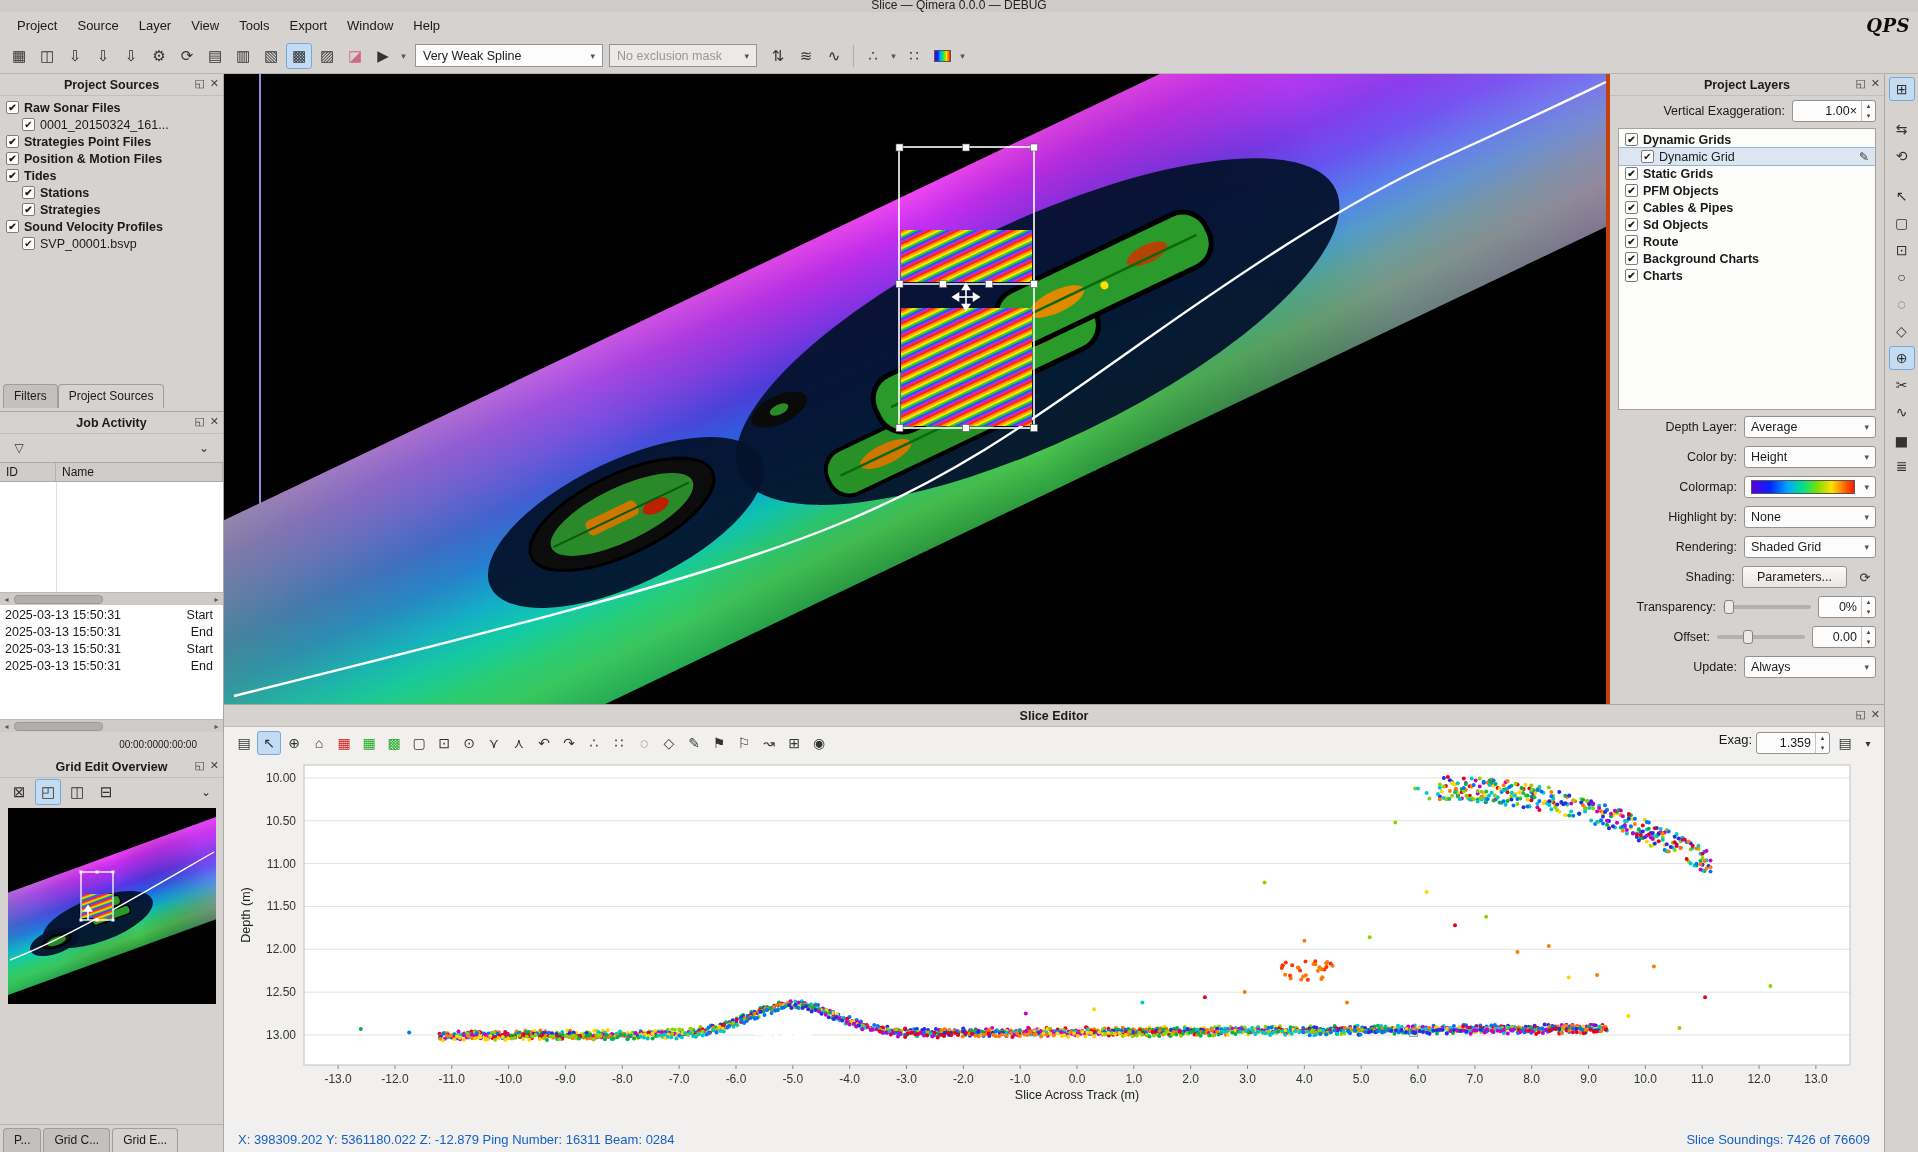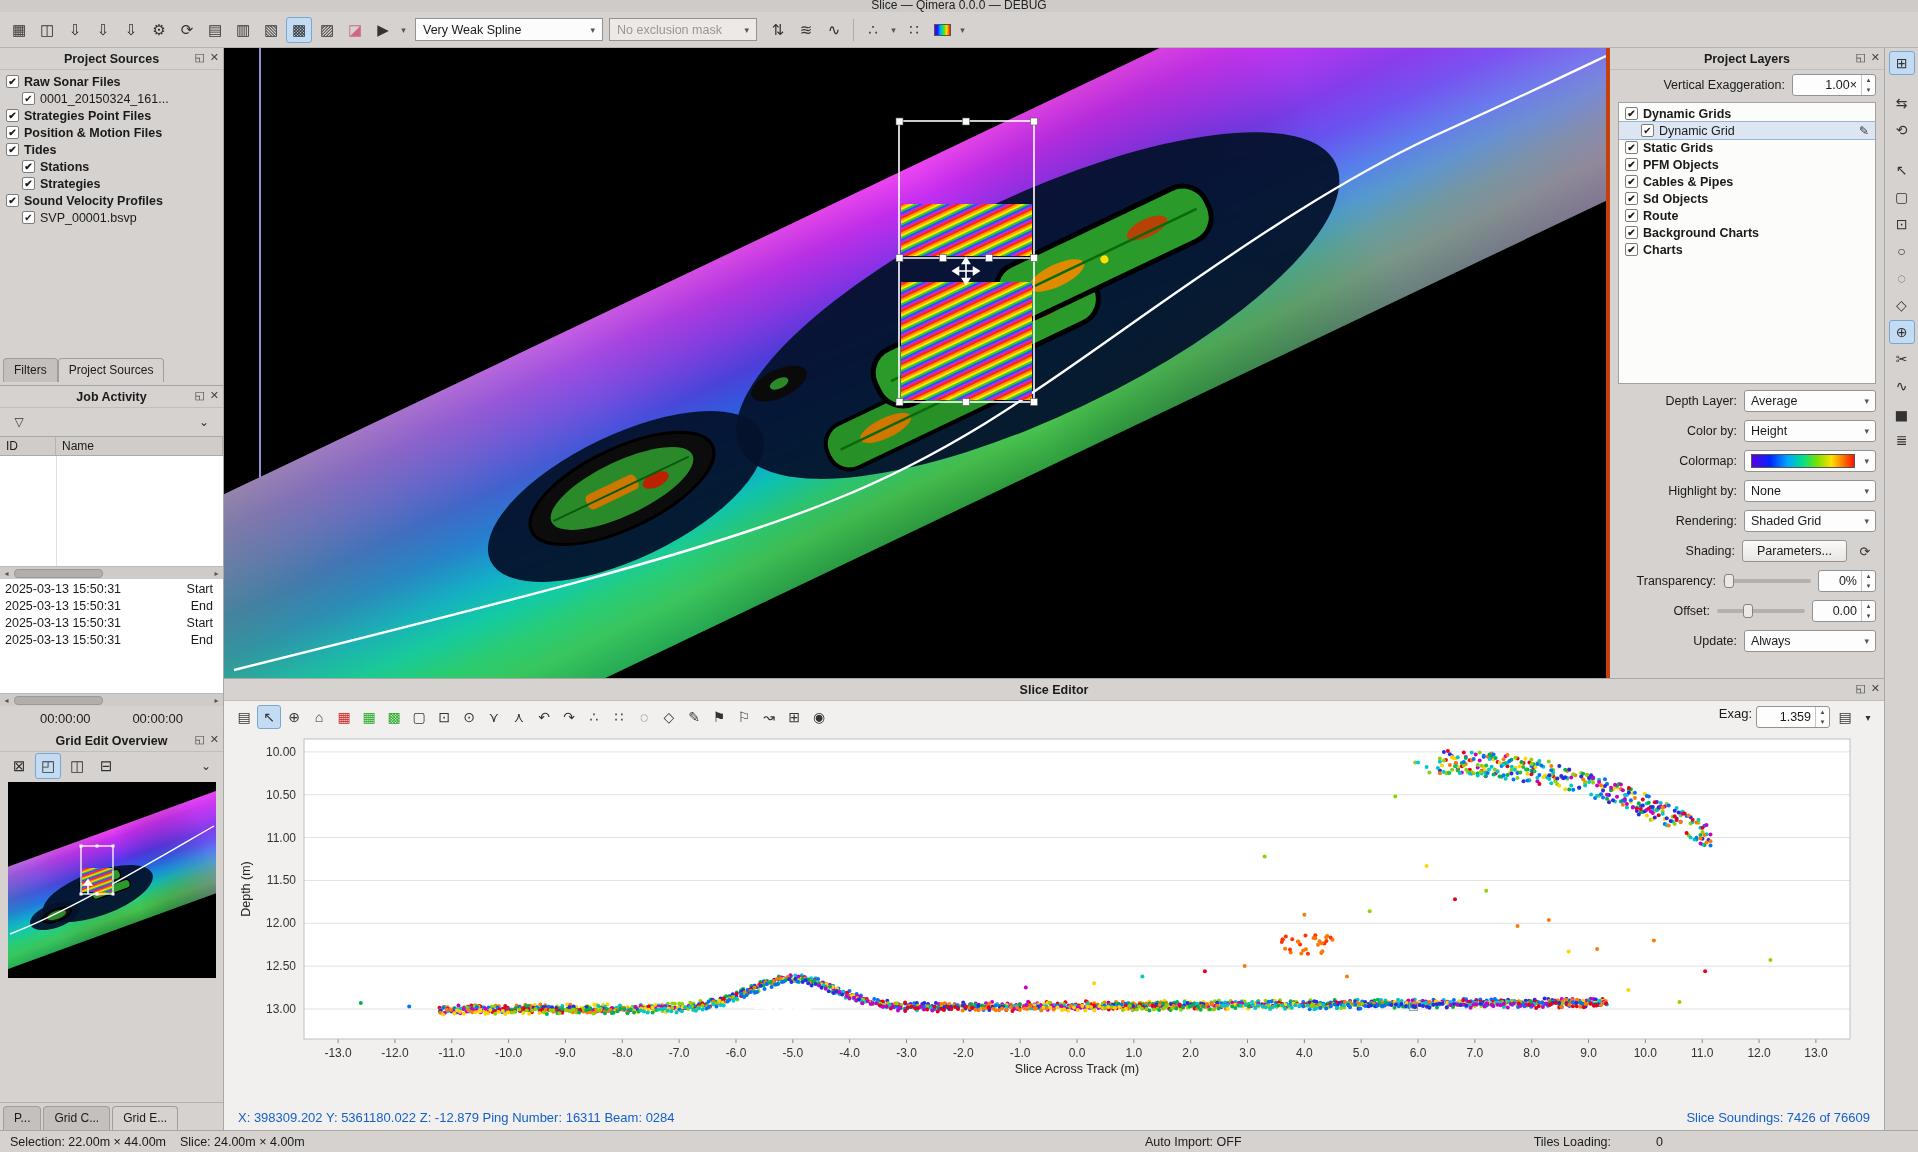--- a/index.html
+++ b/index.html
@@ -53,21 +53,21 @@
 .ja-th.id{width:56px;flex:none;}
 .ja-th.name{flex:1;}
 .ja-body{height:110px;background:#fff;position:relative;flex:none;}
 .ja-body::before{content:"";position:absolute;left:56px;top:0;bottom:0;width:1px;background:#e2e0de;}
 .hscroll{height:13px;background:#cfcbc8;display:flex;align-items:center;border-top:1px solid #bbb;flex:none;}
 .hs-btn{width:13px;height:13px;font-size:8px;line-height:13px;text-align:center;color:#555;}
 .hs-track{flex:1;position:relative;height:11px;}
 .hs-thumb{position:absolute;left:1px;top:1px;width:45%;height:9px;background:#b2aeab;border:1px solid #999;border-radius:4px;}
 .ja-log{height:114px;background:#fff;overflow:hidden;flex:none;padding-top:1px;}
 .logrow{display:flex;justify-content:space-between;height:17px;align-items:center;padding:0 10px 0 5px;font-size:12.5px;}
-.ja-times{height:24px;display:flex;justify-content:space-between;align-items:center;padding:0 40px;font-size:13px;flex:none;}
+.ja-times{height:24px;display:flex;justify-content:flex-end;align-items:center;padding:0 26px;font-size:10px;flex:none;}
 
 .geo-toolbar{height:28px;display:flex;align-items:center;gap:3px;padding:0 6px;flex:none;}
 .geo-thumb{width:208px;height:196px;margin:2px 0 0 8px;background:#000;flex:none;}
 .left-bottom-tabs{margin-top:auto;display:flex;align-items:flex-end;gap:2px;padding-left:3px;height:28px;border-top:1px solid #b5b1ae;flex:none;}
 
 .rp-row{height:30px;display:flex;align-items:center;justify-content:flex-end;gap:7px;padding:0 8px;flex:none;font-size:12.5px;}
 .rp-label{white-space:nowrap;}
 .rp-combo{width:132px;height:22px;background:#fdfdfd;border:1px solid #96928f;border-radius:3px;display:flex;align-items:center;justify-content:space-between;padding:0 6px;font-size:12.5px;flex:none;}
 .layer-tree{height:282px;margin:2px 8px;background:#fcfcfb;border:1px solid #a5a19e;overflow:hidden;padding-top:2px;flex:none;}
 .spin{height:22px;background:#fdfdfd;border:1px solid #96928f;border-radius:3px;display:flex;align-items:center;flex:none;}
@@ -92,20 +92,33 @@
 </style>
 </head>
 <body>
 
 <div class="app">
 
   <div class="titlebar">
     <span>Slice — Qimera 0.0.0 — DEBUG</span>
   </div>
 
+  <div class="menubar">
+    <span id="menu-items" style="display:flex;gap:2px;">
+        <span class="menu-item">Project</span>
+        <span class="menu-item">Source</span>
+        <span class="menu-item">Layer</span>
+        <span class="menu-item">View</span>
+        <span class="menu-item">Tools</span>
+        <span class="menu-item">Export</span>
+        <span class="menu-item">Window</span>
+        <span class="menu-item">Help</span>
+      </span>
+    <span class="brand">QPS</span>
+  </div>
 
   <div class="toolbar">
     <span id="tb-a" style="display:flex;align-items:center;gap:2px;">
         <span class="tbtn">▦</span>
         <span class="tbtn">◫</span>
         <span class="tbtn">⇩</span>
         <span class="tbtn">⇩</span>
         <span class="tbtn">⇩</span>
         <span class="tbtn">⚙</span>
         <span class="tbtn">⟳</span>
@@ -2894,22 +2907,13 @@
         <span class="frbtn">◌</span>
         <span class="frbtn">◇</span>
         <span class="frbtn active">⊕</span>
         <span class="frbtn">✂</span>
         <span class="frbtn">∿</span>
         <span class="frbtn">▅</span>
         <span class="frbtn">≣</span>
       </div>
   </div>
 
-  <div class="statusbar">
-    <span>Selection: 22.00m × 44.00m</span>
-    <span style="margin-left:14px;">Slice: 24.00m × 4.00m</span>
-    <span class="sb-center">Auto Import: OFF</span>
-    <span class="sb-right">
-      <span>Tiles Loading:</span>
-      <span>0</span>
-    </span>
-  </div>
 </div>
 
 </body></html>

